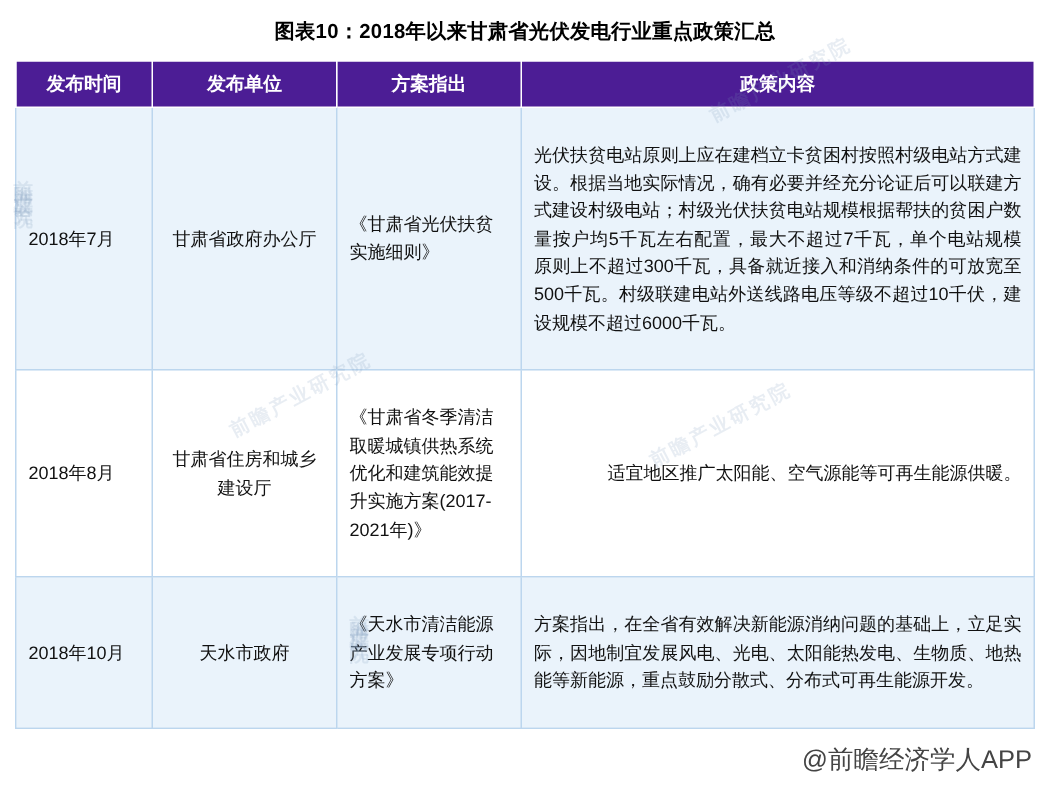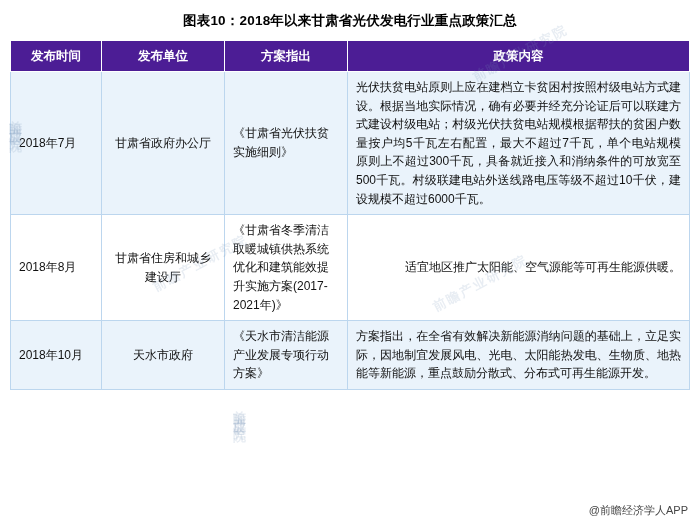--- a/index.html
+++ b/index.html
@@ -44,21 +44,21 @@
     height: 28px;
     border: 1px solid #ffffff;
     text-align: center;
     vertical-align: middle;
   }
   table.policy-table td {
     border: 1px solid #bcd6ee;
     font-size: 12px;
     line-height: 1.55;
     vertical-align: middle;
-    padding: 6px 8px;
+    padding: 22px 8px;
     color: #111111;
   }
   .row-a td { background: #eaf3fb; }
   .row-b td { background: #ffffff; }
   .c-time { text-align: left; width: 88px; }
   .c-unit { text-align: center; width: 120px; }
   .c-name { text-align: left; width: 120px; }
   .c-content { text-align: right; }
   .c-content.just {
     text-align: justify;
@@ -68,21 +68,21 @@
     position: absolute;
     left: 10px;
     bottom: 8px;
     font-size: 11.5px;
     color: #333333;
   }
   .brand {
     position: absolute;
     right: 12px;
     bottom: 8px;
-    font-size: 11px;
+    font-size: 17px;
     color: #444444;
   }
   
   .wm {
     position: absolute;
     color: rgba(120, 150, 185, 0.17);
     font-size: 13px;
     font-weight: bold;
     letter-spacing: 2px;
     pointer-events: none;

